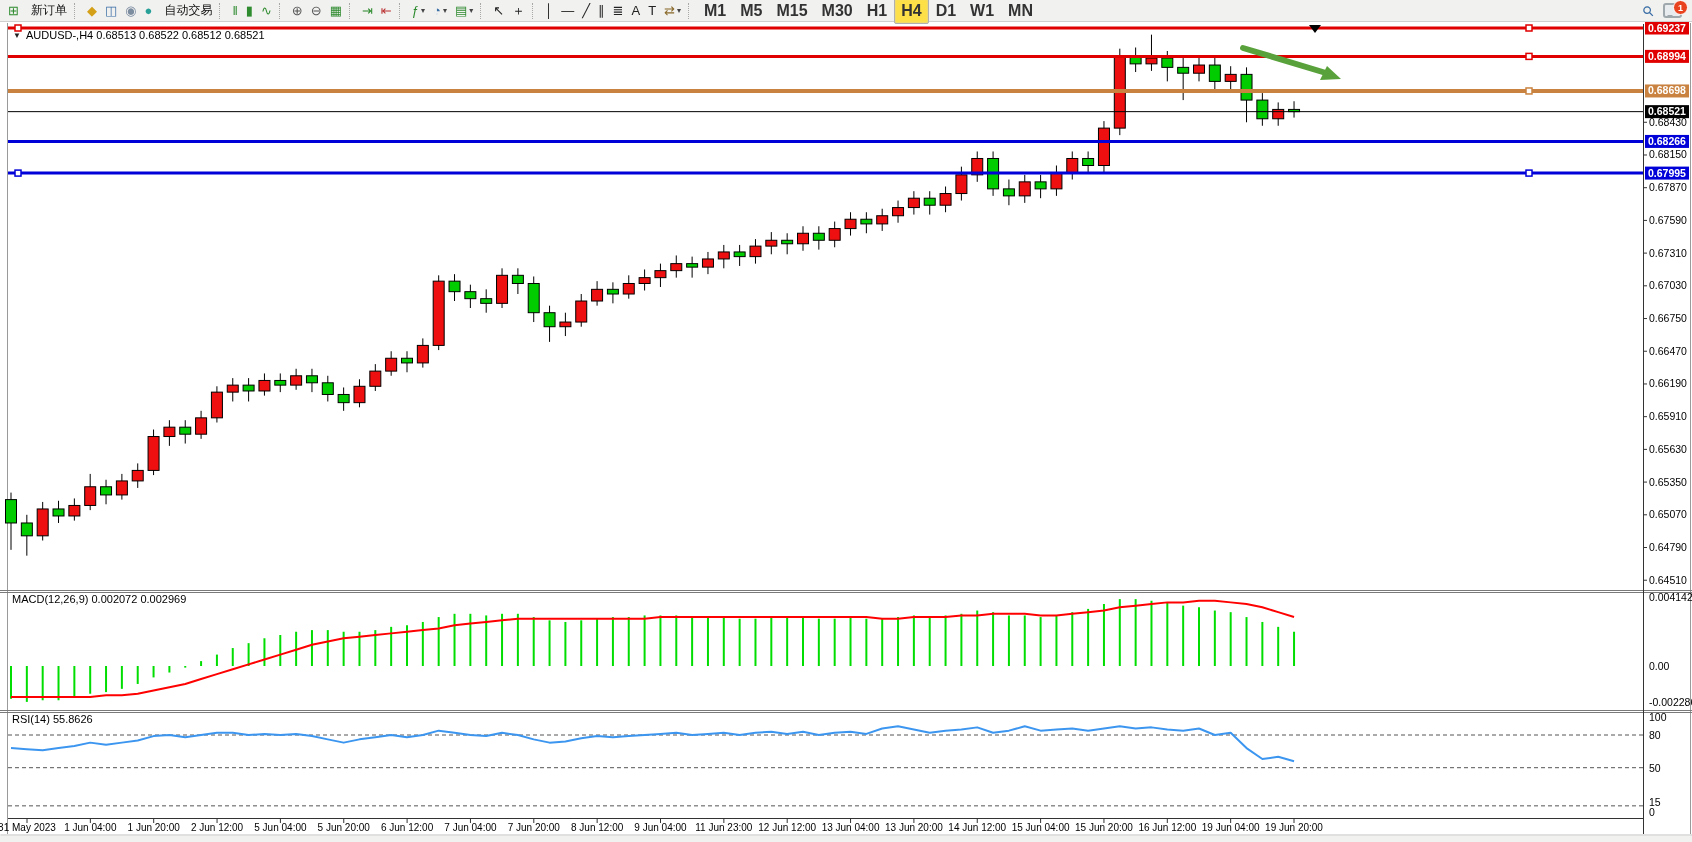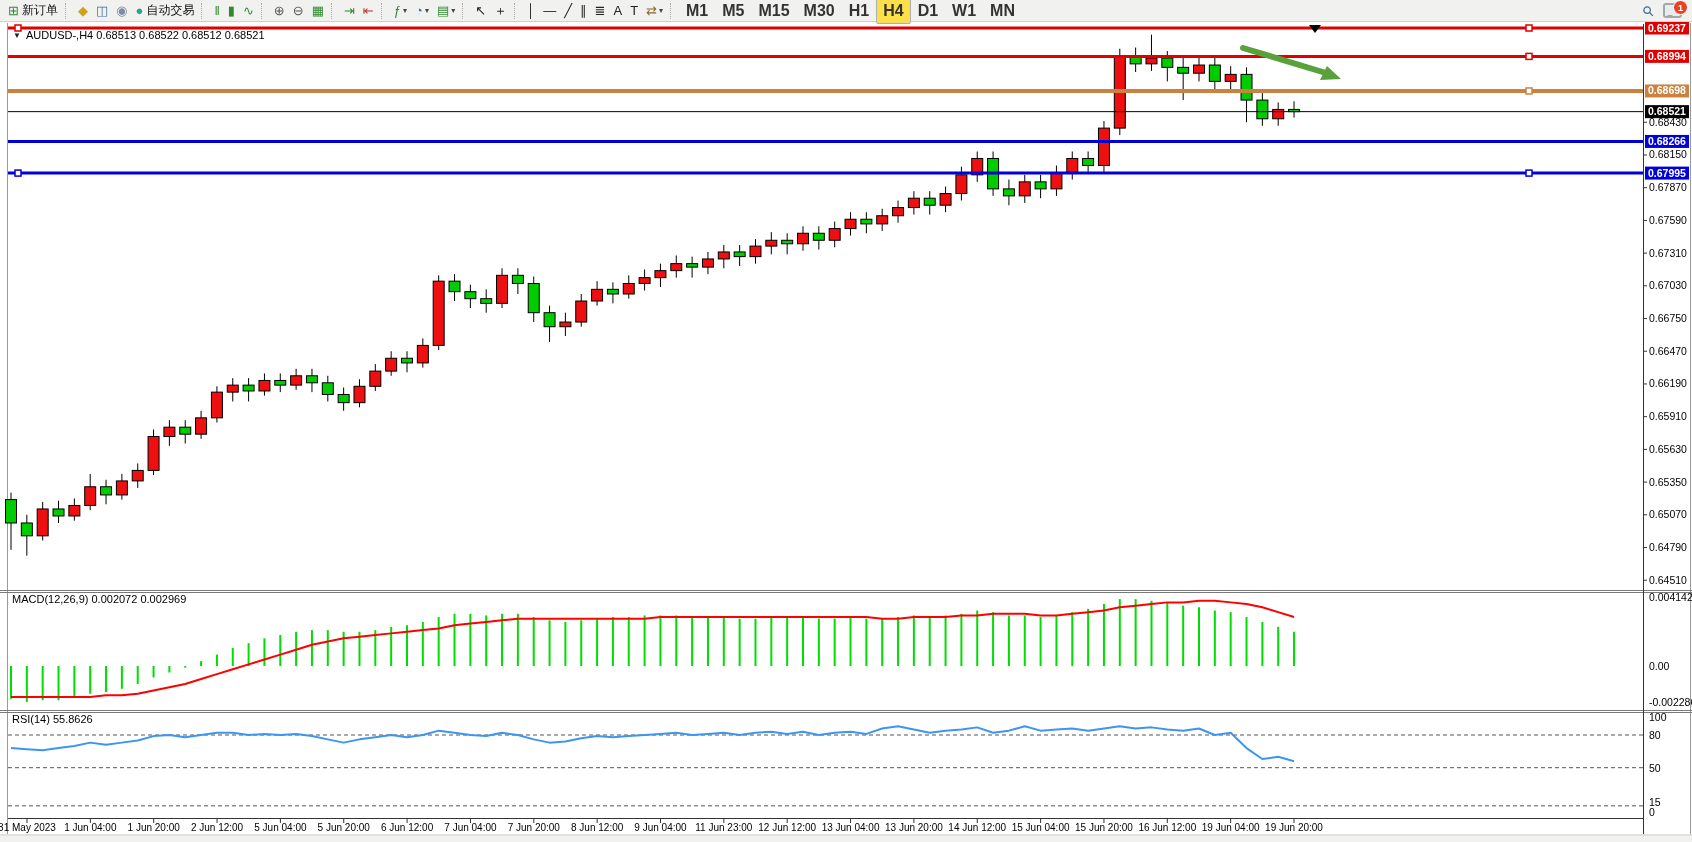--- a/index.html
+++ b/index.html
@@ -2,21 +2,21 @@
 <html><head>
 <meta charset="utf-8">
 <style>
   html,body{margin:0;padding:0;width:1692px;height:842px;overflow:hidden;background:#fff;
     font-family:"Liberation Sans",sans-serif;}
   #toolbar{position:absolute;top:0;left:0;width:1692px;height:22px;background:#f1f1f0;
     border-bottom:1px solid #cfcfcf;display:flex;align-items:center;padding-left:4px;box-sizing:border-box;z-index:5;}
   .sep{width:4px;height:16px;border-left:1px dotted #a8a8a8;margin:0 4px 0 3px;}
   .tbtn{display:inline-flex;align-items:center;height:20px;padding:0 3px;cursor:default;border:1px solid transparent;border-radius:2px;}
   .ic{font-size:13px;line-height:20px;}
-  .tlabel{font-size:12px;color:#111;margin-left:3px;white-space:nowrap;}
+  .tlabel{font-size:12px;color:#111;margin-left:12px;white-space:nowrap;}
   .dd{font-size:8px;color:#444;margin-left:2px;}
   .tf{font-size:16px;font-weight:bold;color:#333;padding:3px 6px;border:1px solid transparent;border-radius:2px;cursor:default;}
   .tf.active{background:#fde047;border-color:#b0b0b0;box-shadow:inset 0 0 2px #ccc;}
   #tb-right{margin-left:auto;display:flex;align-items:center;margin-right:10px;gap:10px;}
   .search-glyph{display:inline-block;font-size:14px;color:#3a6ea5;transform:rotate(-45deg);}
   .chat{position:relative;width:15px;height:11px;border:2px solid #9fa8ad;border-radius:3px;background:#e8ecee;}
   .chat::after{content:"";position:absolute;left:2px;bottom:-5px;border:3px solid transparent;border-top-color:#9fa8ad;}
   .badge{position:absolute;top:-5px;right:-8px;background:#e8431e;color:#fff;border-radius:50%;
     width:13px;height:13px;font-size:9px;font-weight:bold;display:flex;align-items:center;justify-content:center;border:1px solid #fff;}
   #chartsvg{position:absolute;top:0;left:0;}

